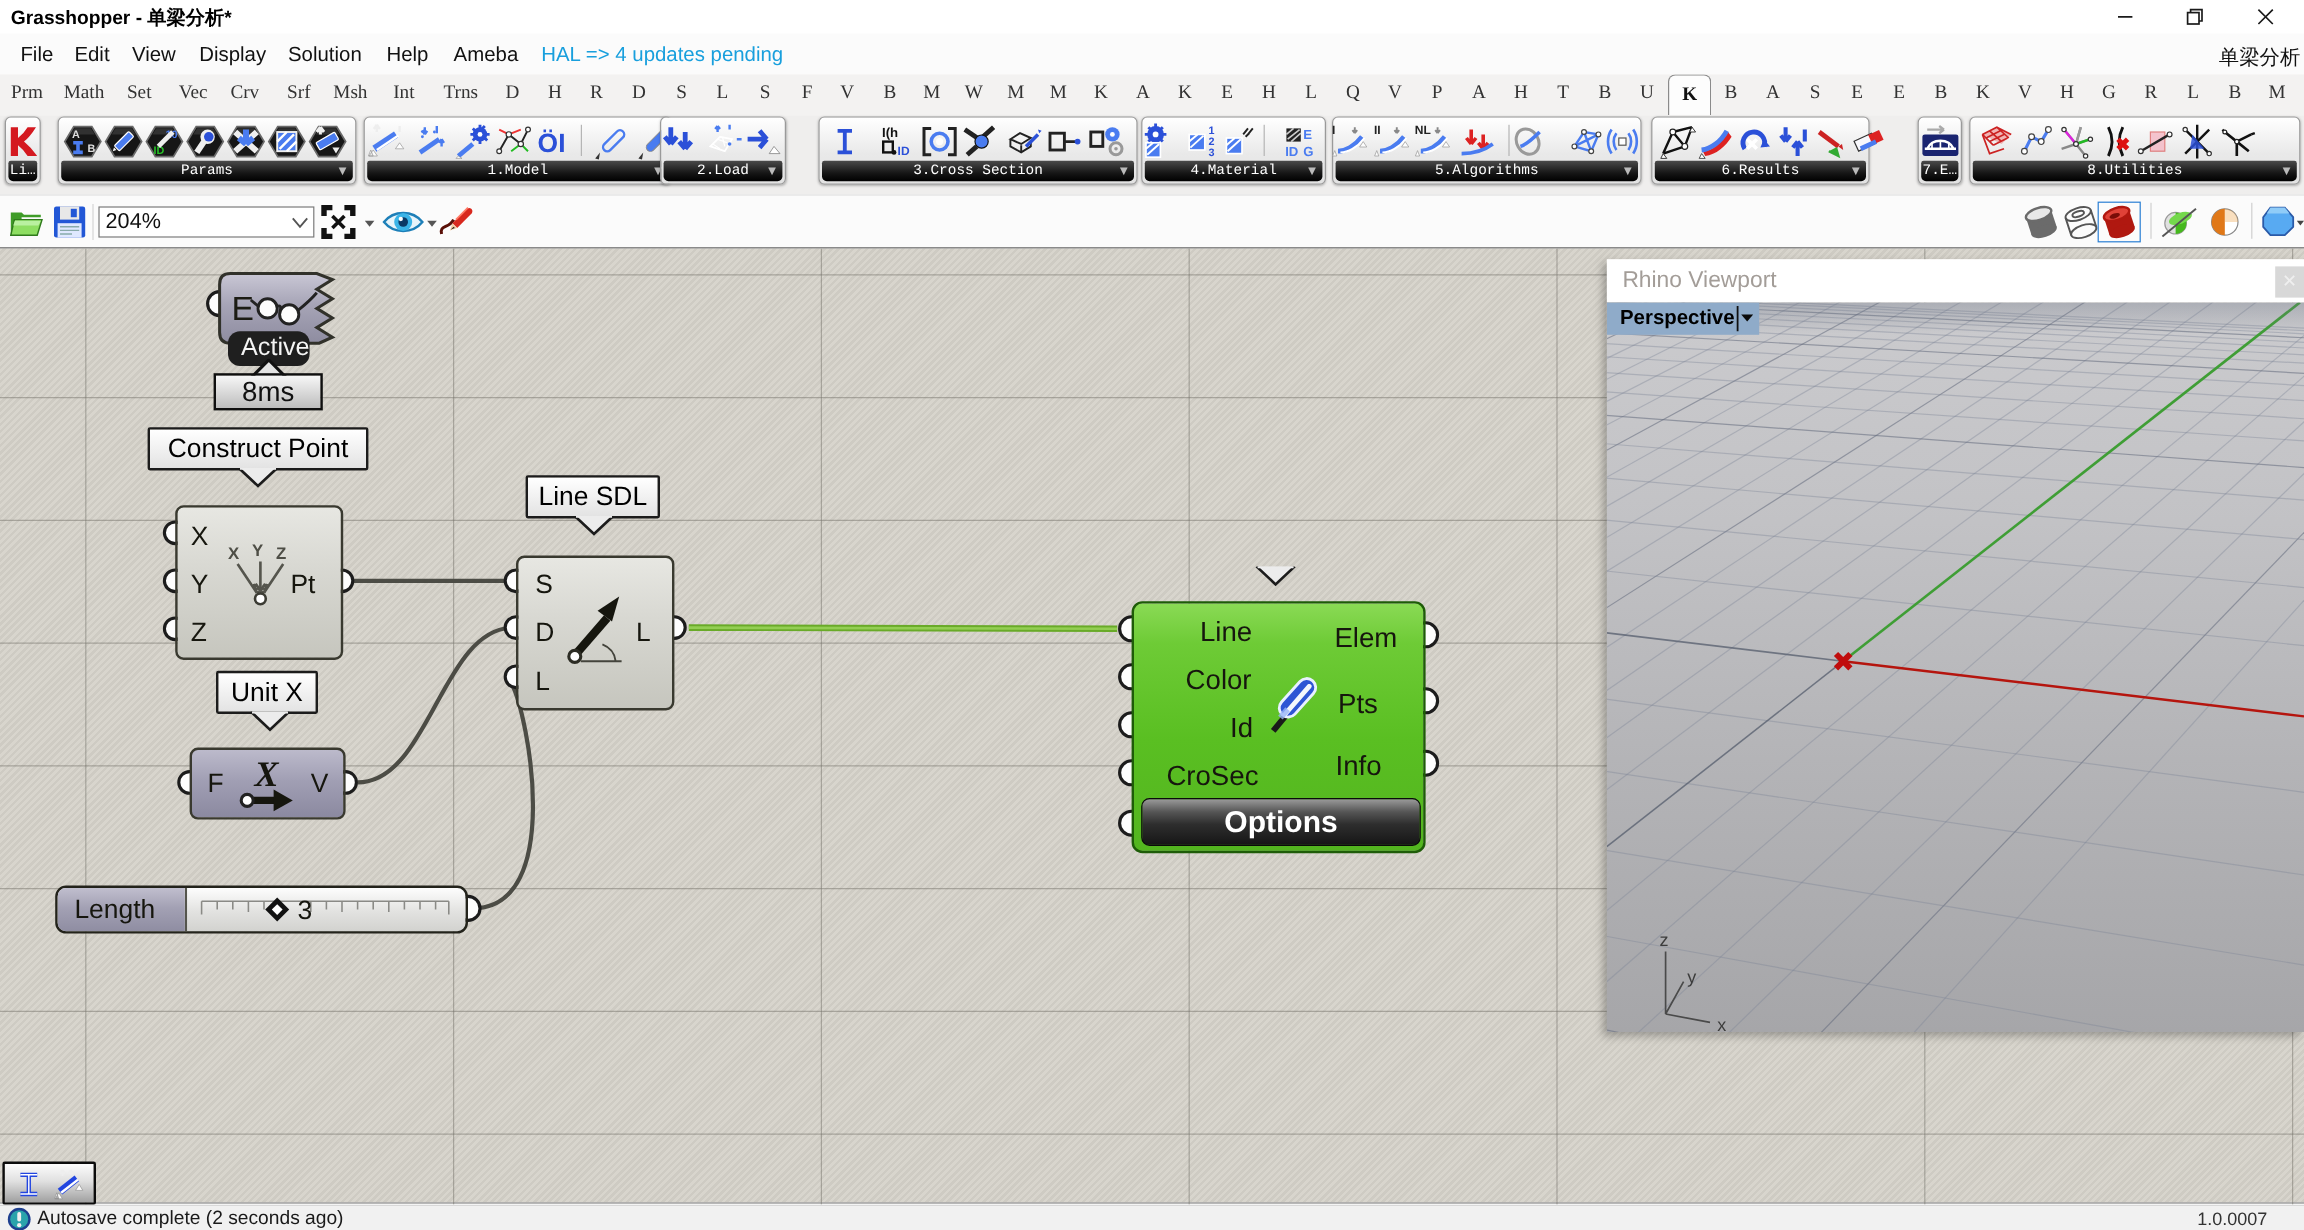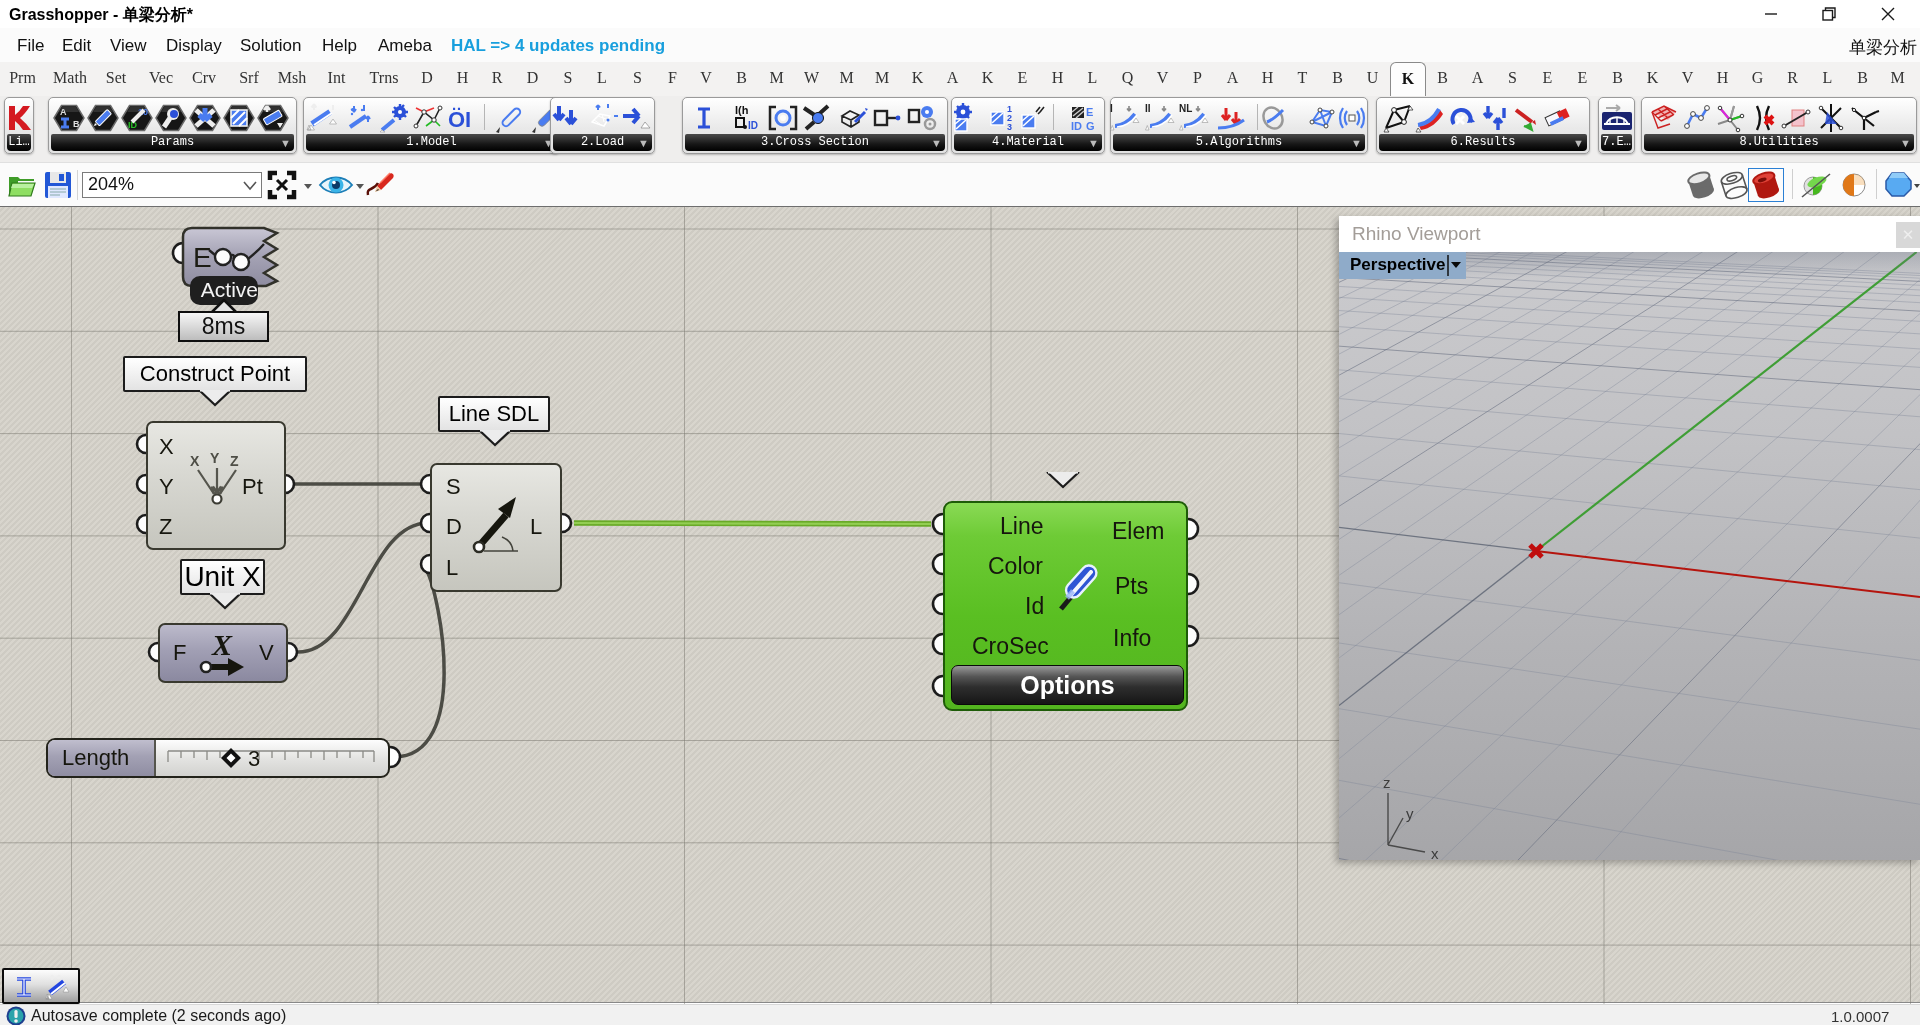--- a/index.html
+++ b/index.html
@@ -56,21 +56,21 @@
   </svg>
 </div>
 <div id="menubar">
   <span class="menuitem" style="left:17px">File</span>
   <span class="menuitem" style="left:62px">Edit</span>
   <span class="menuitem" style="left:110px">View</span>
   <span class="menuitem" style="left:166px">Display</span>
   <span class="menuitem" style="left:240px">Solution</span>
   <span class="menuitem" style="left:322px">Help</span>
   <span class="menuitem" style="left:378px">Ameba</span>
-  <span class="menuitem" style="left:451px;color:#189fdd;font-weight:bold">HAL =&gt; 4 updates pending</span>
+  <span class="menuitem" style="left:451px;color:#189fdd;font-weight:normal">HAL =&gt; 4 updates pending</span>
   <span class="menuitem" style="left:1849px;font-size:17px">单梁分析</span>
 </div>
 <div id="tabstrip">
     <span class="tabl" style="left:22.5px">Prm</span>
 <span class="tabl" style="left:70px">Math</span>
 <span class="tabl" style="left:116px">Set</span>
 <span class="tabl" style="left:161px">Vec</span>
 <span class="tabl" style="left:204px">Crv</span>
 <span class="tabl" style="left:249px">Srf</span>
 <span class="tabl" style="left:292px">Msh</span>
@@ -368,21 +368,21 @@
           <circle cx="20" cy="24" r="2" fill="#fff" stroke="#444"></circle>
         </svg>
         <svg style="left:224px" width="34" height="32" viewBox="0 0 34 32">
           <path d="M8 6 C 4 12 4 20 8 26 M12 9 C 9 13 9 19 12 23 M26 6 C 30 12 30 20 26 26 M22 9 C 25 13 25 19 22 23" stroke="#4a7cf0" stroke-width="2.2" fill="none"></path>
           <rect x="14" y="13" width="6" height="6" fill="#fff" stroke="#555"></rect>
         </svg>
       </div>
       <div class="tlabel">5.Algorithms</div>
       <div class="tdown" style="right:4px">▼</div>
     </div>
-<div class="tgroup" style="left:1376px;width:214px">
+<div class="tgroup" style="left:1376px;width:182px">
       <div class="ticons">
         <svg style="left:5px" width="34" height="32" viewBox="0 0 34 32">
           <path d="M4 26 L12 8 L22 20 L28 4 M4 26 L22 20 M12 8 L28 4 M12 8 L4 26" stroke="#111" stroke-width="2" fill="none"></path>
           <circle cx="12" cy="8" r="2.4" fill="#fff" stroke="#222"></circle>
           <circle cx="22" cy="20" r="2.4" fill="#fff" stroke="#222"></circle>
           <path d="M4 26 l-2 4 h5 Z M28 4 l-2 4 h5 Z" fill="#fff" stroke="#333" stroke-width="0.8"></path>
         </svg>
         <svg style="left:37px" width="34" height="32" viewBox="0 0 34 32">
           <path d="M5 24 C 12 24 20 18 26 8 L29 12 C 24 20 16 27 7 28 Z" fill="#d22"></path>
           <path d="M4 23 C 12 22 20 16 25 7" stroke="#4a7cf0" stroke-width="4" fill="none"></path>
@@ -626,21 +626,21 @@
 <div class="tooltip" style="left:123px;top:149px;width:184px;height:36px;line-height:32px;font-size:22px">Construct Point</div>
     <svg style="position:absolute;left:198px;top:183px" width="34" height="17">
       <path d="M1 0 L17 15 L33 0" fill="#ececec" stroke="#1c1c1c" stroke-width="2.2"></path>
       <path d="M2 0 L32 0" stroke="#ececec" stroke-width="3"></path>
     </svg>
 <div class="tooltip" style="left:438px;top:189px;width:112px;height:36px;line-height:32px;font-size:22px">Line SDL</div>
     <svg style="position:absolute;left:478px;top:223px" width="34" height="17">
       <path d="M1 0 L17 15 L33 0" fill="#ececec" stroke="#1c1c1c" stroke-width="2.2"></path>
       <path d="M2 0 L32 0" stroke="#ececec" stroke-width="3"></path>
     </svg>
-<div class="tooltip" style="left:180px;top:352px;width:85px;height:36px;line-height:32px;font-size:28px">Unit X</div>
+<div class="tooltip" style="left:180px;top:352px;width:85px;height:36px;line-height:32px;font-size:22px">Unit X</div>
     <svg style="position:absolute;left:208px;top:386px" width="34" height="17">
       <path d="M1 0 L17 15 L33 0" fill="#ececec" stroke="#1c1c1c" stroke-width="2.2"></path>
       <path d="M2 0 L32 0" stroke="#ececec" stroke-width="3"></path>
     </svg>
     <svg style="position:absolute;left:1046px;top:265px" width="34" height="17">
       <path d="M1 0 L17 15 L33 0" fill="#ececec" stroke="#1c1c1c" stroke-width="2.2"></path>
       <path d="M2 0 L32 0" stroke="#ececec" stroke-width="3"></path>
     </svg>
 <div class="node nlight" style="left:146px;top:214px;width:140px;height:129px">
 <span class="nlabel" style="left:11px;top:11px">X</span>

